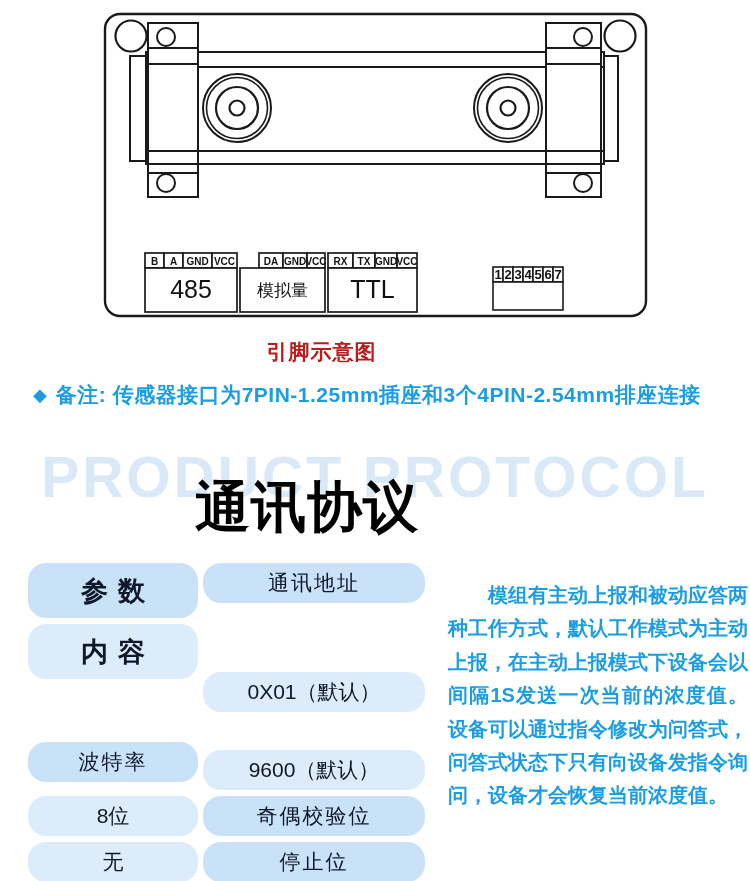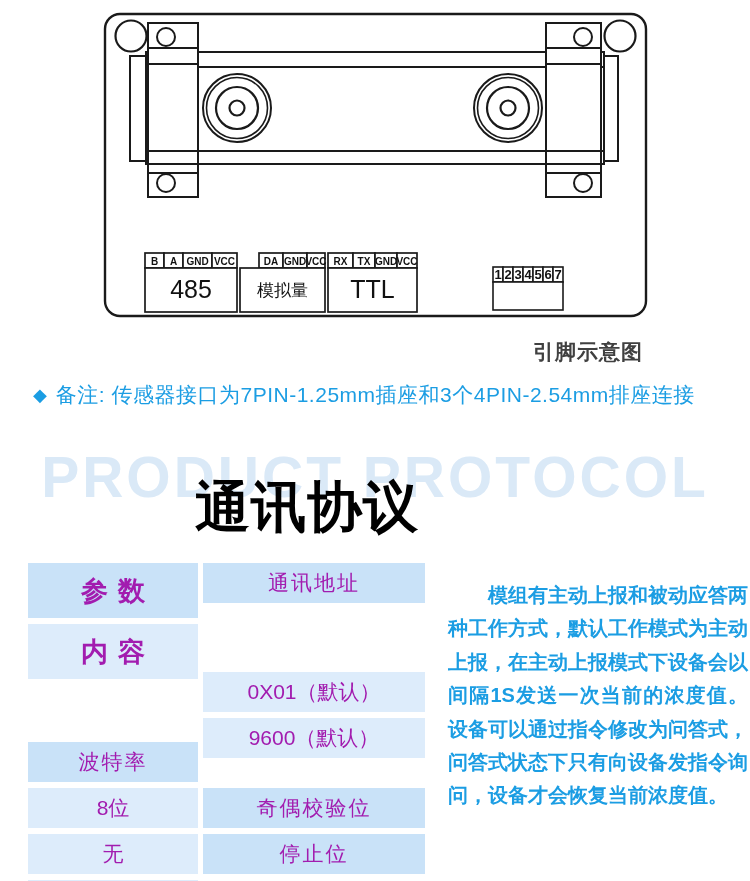--- a/index.html
+++ b/index.html
@@ -4,36 +4,36 @@
 <style>
   html,body{margin:0;padding:0;}
   body{
     width:750px;height:881px;position:relative;background:#ffffff;
     font-family:"Liberation Sans",sans-serif;color:#111;overflow:hidden;
   }
   .abs{position:absolute;}
   
   #diagram-wrap{left:0;top:0;width:750px;height:332px;}
   
-  #caption{left:0;top:338px;width:643px;text-align:right;
-    font-size:21px;font-weight:600;color:#404040;letter-spacing:1px;}
+  #caption{left:0;top:338px;width:643px;text-align:center;
+    font-size:21px;font-weight:600;color:#b91c1c;letter-spacing:1px;}
   
   #note{left:33px;top:381px;width:700px;display:flex;align-items:center;gap:9px;}
   #note .bullet{font-size:18px;line-height:1;}
-  #note .txt{font-size:21px;font-weight:400;letter-spacing:0.5px;white-space:nowrap;}
+  #note .txt{font-size:21px;font-weight:700;letter-spacing:0.5px;white-space:nowrap;}
   
   #watermark{left:0;top:444px;width:750px;text-align:center;white-space:nowrap;
     font-size:57px;font-weight:800;letter-spacing:3px;}
   #title{left:0;top:471px;width:614px;text-align:center;
     font-size:55px;font-weight:700;color:#000;letter-spacing:1px;}
   
   #ptable{left:28px;top:563px;width:397px;display:grid;
     grid-template-columns:170px 222px;column-gap:5px;row-gap:6px;}
   #ptable .cell{display:flex;align-items:center;justify-content:center;
-    height:40px;font-size:21px;color:#a21caf;}
+    height:40px;font-size:21px;color:#0f172a;border-radius:18px;}
   #ptable .hcell{height:55px;font-size:27px;font-weight:700;letter-spacing:10px;text-indent:10px;}
   #ptable .lcol{letter-spacing:2px;}
   
   #descr{left:448px;top:579px;width:300px;font-size:20px;font-weight:700;
     line-height:33.4px;text-align:justify;text-indent:2em;}
   svg text{font-family:"Liberation Sans",sans-serif;}
 </style>
 </head>
 <body>
 
@@ -172,21 +172,21 @@
 <div class="abs" id="title">通讯协议</div>
 
 <div class="abs" id="ptable">
   <div class="cell hcell lbg" style="background: rgb(201, 226, 248);">参数</div>
   <div class="cell lcol lbg" style="background: rgb(201, 226, 248);">通讯地址</div>
 
   <div class="cell hcell rbg" style="background: rgb(221, 236, 251);">内容</div>
   <div class="cell rbg" style="background: rgb(221, 236, 251); margin-top: 48px;">0X01（默认）</div>
 
   <div class="cell lcol lbg" style="background: rgb(201, 226, 248); margin-top: 24px;">波特率</div>
-  <div class="cell rbg" style="background: rgb(221, 236, 251);">9600（默认）</div>
+  <div class="cell rbg" style="background: rgb(221, 236, 251); margin-top: 32px;">9600（默认）</div>
 
   <div class="cell rbg" style="background: rgb(221, 236, 251);">8位</div>
 
   <div class="cell lcol lbg" style="background: rgb(201, 226, 248);">奇偶校验位</div>
   <div class="cell rbg" style="background: rgb(221, 236, 251);">无</div>
 
   <div class="cell lcol lbg" style="background: rgb(201, 226, 248);">停止位</div>
   <div class="cell rbg" style="background: rgb(221, 236, 251);">1位</div>
 </div>
 

